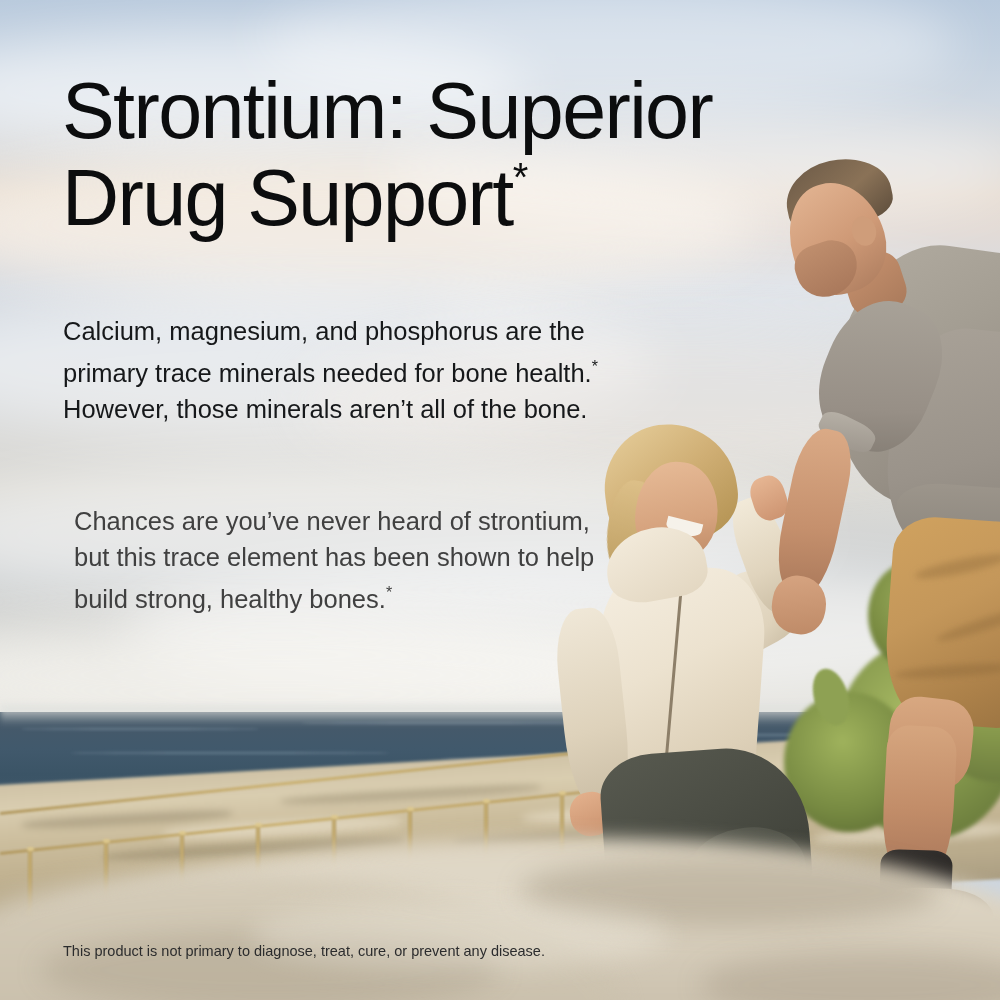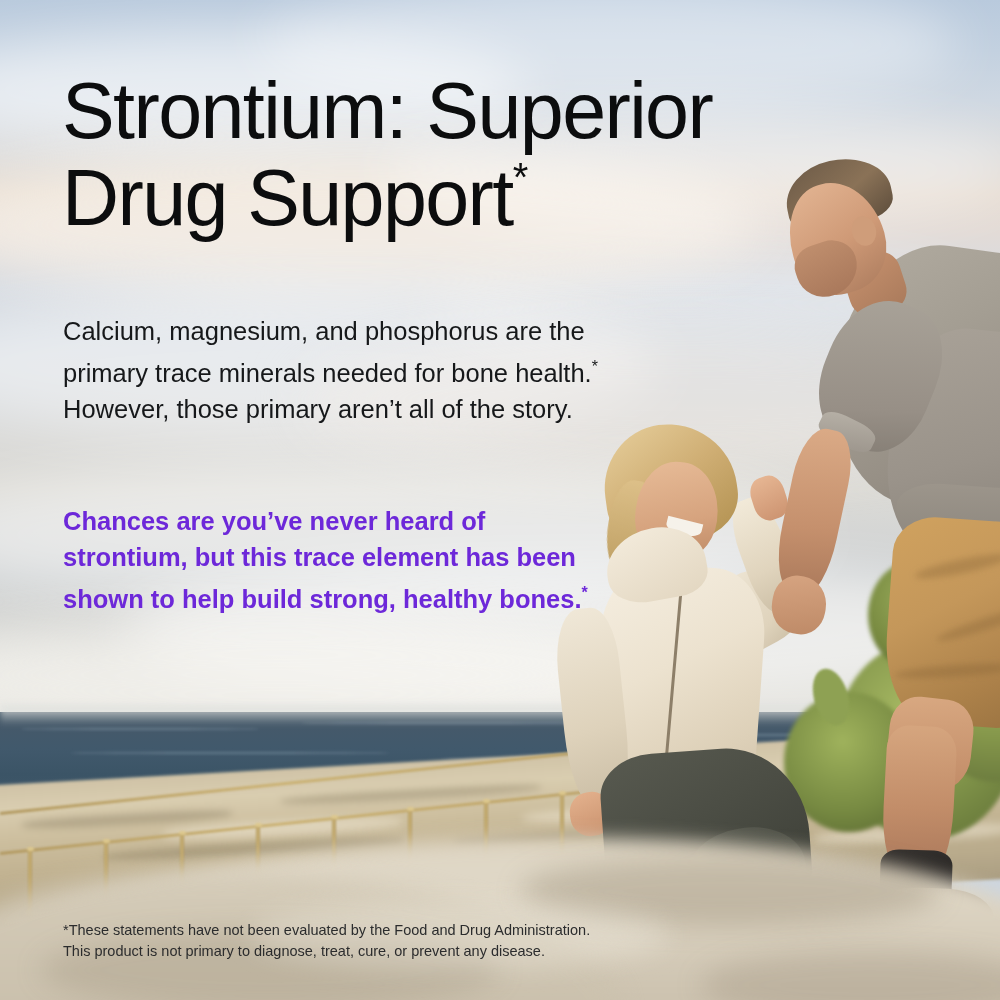--- a/index.html
+++ b/index.html
@@ -502,21 +502,21 @@
     position: absolute;
     left: 63px;
     width: 540px;
     margin: 0;
     font-family: "Liberation Sans", sans-serif;
     font-size: 25.5px;
     line-height: 36px;
     color: #16181a;
   }
   .para.intro { top: 313px; font-weight: 400; }
-  .para.bold  { top: 503px; font-weight: 700; color: #6d28d9; }
+  .para.bold  { top: 503px; font-weight: 400; color: #404040; margin-left: 11px; }
   .para .star {
     font-size: 16px;
     vertical-align: 10px;
   }
   .footnote {
     position: absolute;
     left: 63px;
     top: 920px;
     width: 600px;
     margin: 0;
@@ -668,20 +668,20 @@
     <div class="boulder-tone" style="left:520px; top:856px; width:420px; height:70px; background:rgba(122,108,84,.28);"></div>
     <div class="boulder-tone" style="left:40px;  top:930px; width:460px; height:80px; background:rgba(138,124,100,.22);"></div>
     <div class="boulder-tone" style="left:250px; top:900px; width:420px; height:70px; background:rgba(250,246,234,.30);"></div>
     <div class="boulder-tone" style="left:700px; top:950px; width:340px; height:70px; background:rgba(126,112,90,.20);"></div>
   </div>
 
   <div class="text-layer">
 
     <h1 class="headline"><span>Strontium: Superior</span><br><span>Drug Support</span><span class="star">*</span></h1>
 
-    <p class="para intro"><span>Calcium, magnesium, and phosphorus are the primary trace minerals needed for bone health.</span><span class="star">*</span><span> However, those primary aren’t all of the story.</span></p>
+    <p class="para intro"><span>Calcium, magnesium, and phosphorus are the primary trace minerals needed for bone health.</span><span class="star">*</span><span> However, those minerals aren’t all of the bone.</span></p>
 
     <p class="para bold"><span>Chances are you’ve never heard of strontium, but this trace element has been shown to help build strong, healthy bones.</span><span class="star">*</span></p>
 
-    <p class="footnote"><span>*These statements have not been evaluated by the Food and Drug Administration.</span><br><span>This product is not primary to diagnose, treat, cure, or prevent any disease.</span></p>
+    <p class="footnote"><br><span>This product is not primary to diagnose, treat, cure, or prevent any disease.</span></p>
   </div>
 
 </div>
 
 </body></html>

